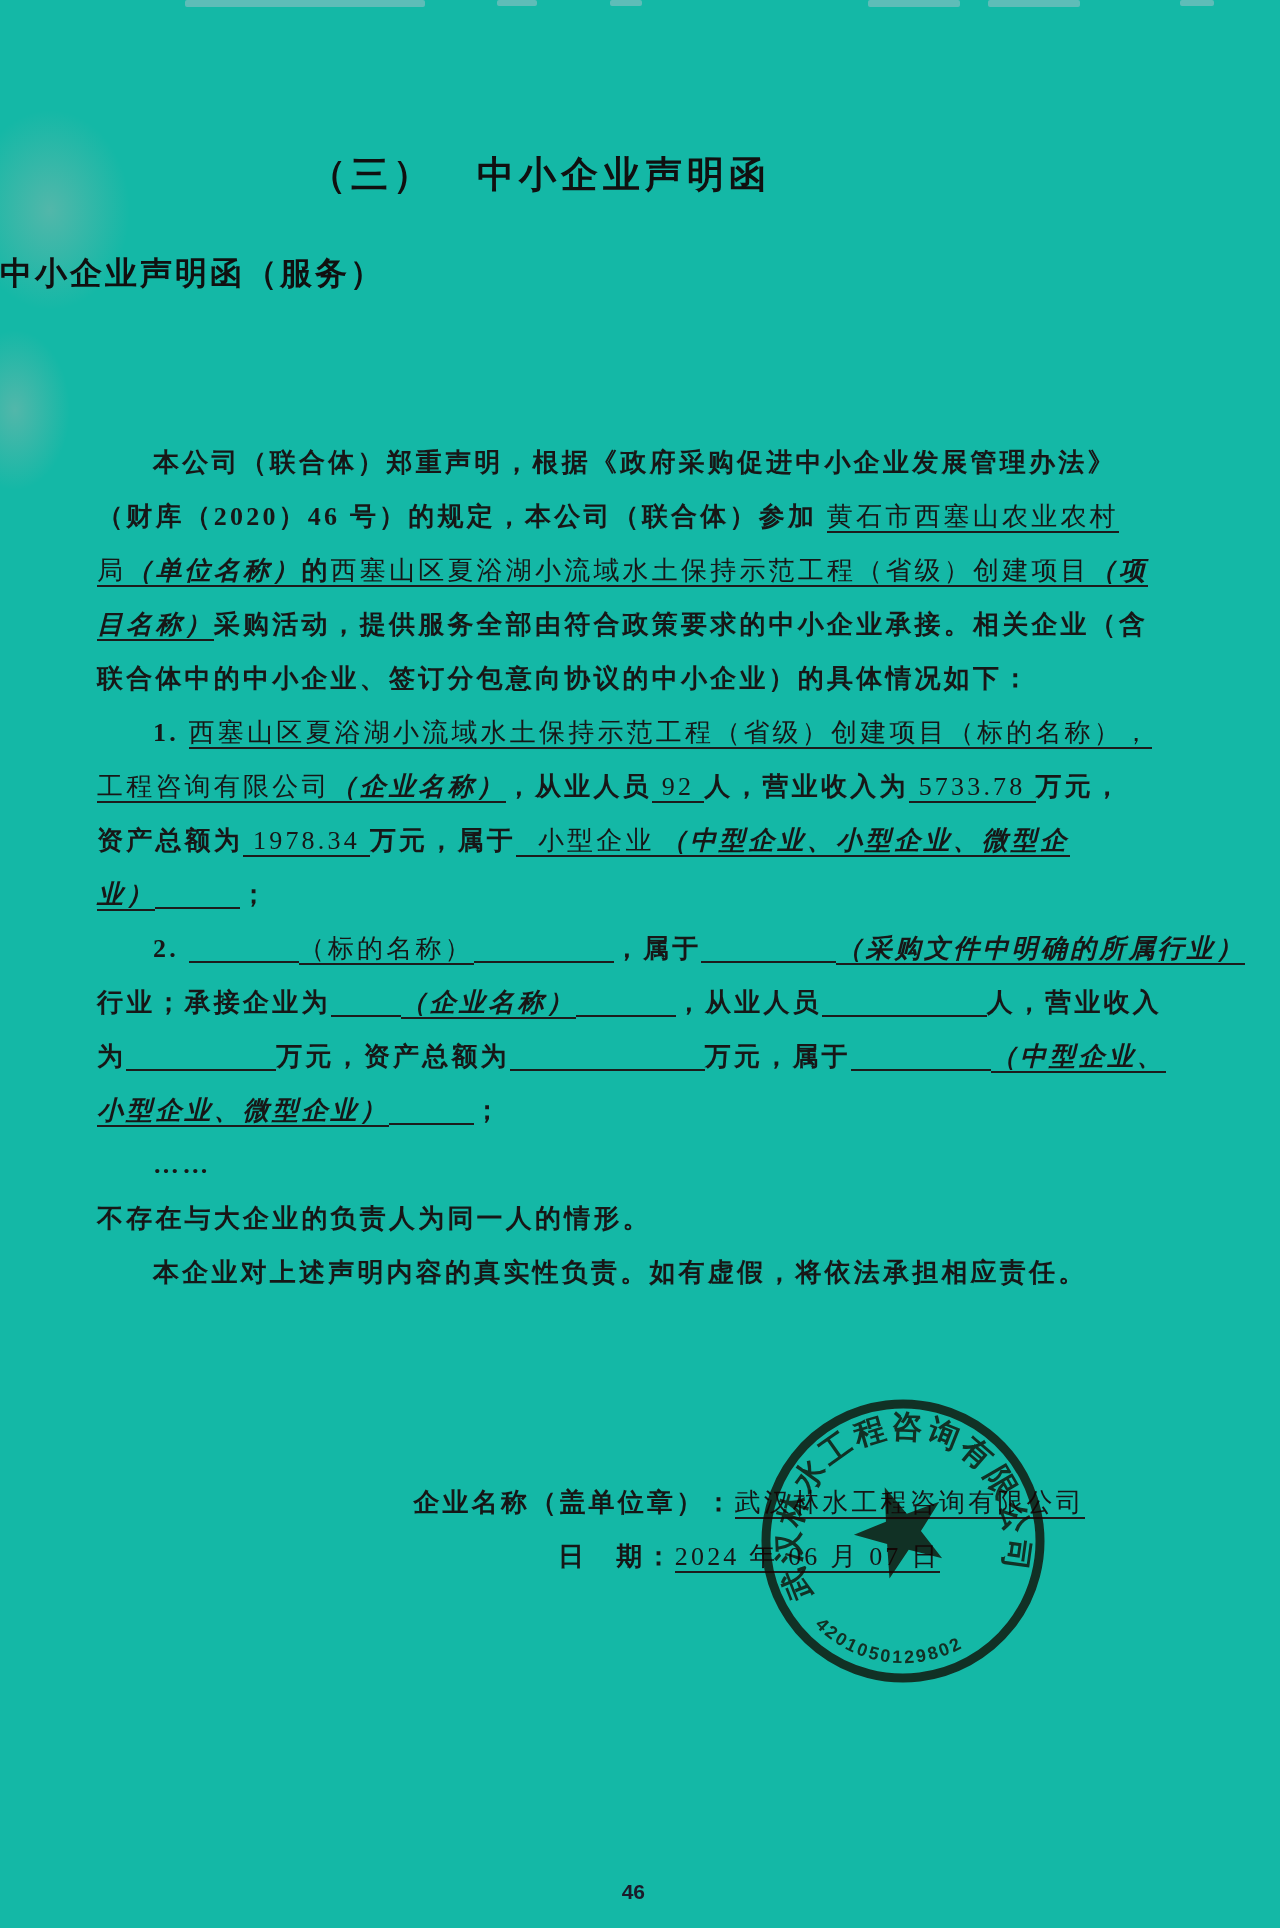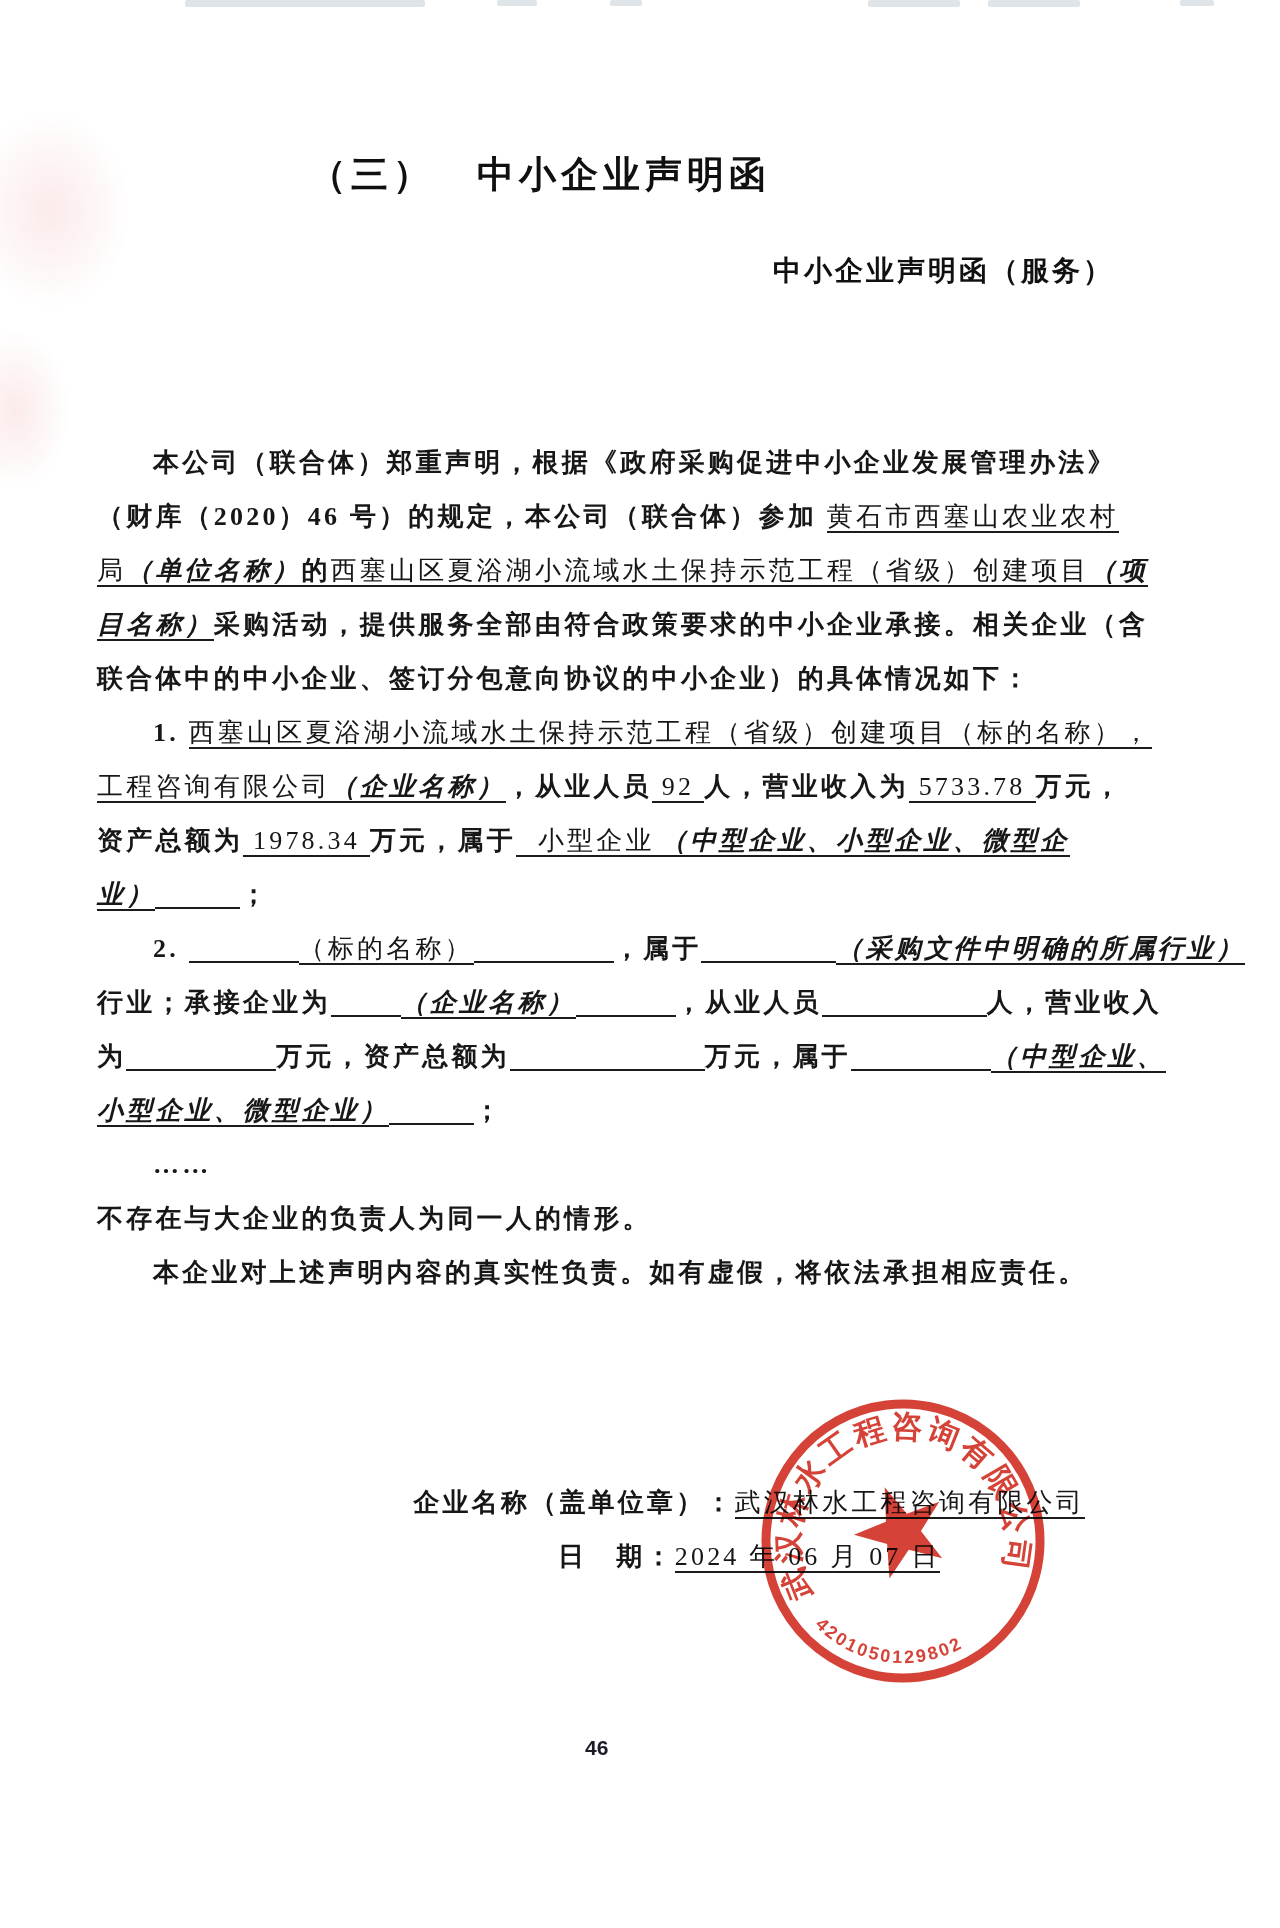--- a/index.html
+++ b/index.html
@@ -1,38 +1,37 @@
 <!DOCTYPE html>
 <html><head>
 <meta charset="utf-8">
 <style>
   html,body{margin:0;padding:0;background:#e9e9e9;}
   .page{
     position:relative;
     width:1280px;height:1928px;
     margin:0 auto;
-    background:#ffffff;
+    background:#14b8a6;
     overflow:hidden;
     font-family:"Liberation Serif","DejaVu Serif",serif;
     color:#161616;
   }
   
   .artifact{position:absolute;background:#b9c3ce;opacity:.45;border-radius:2px;}
   .smudge{position:absolute;border-radius:50%;
     background:radial-gradient(closest-side,rgba(243,180,180,.28),rgba(243,180,180,0));}
   .title-wrap{
     position:absolute;left:0;top:150px;width:1080px;
     text-align:center;font-size:37px;font-weight:700;letter-spacing:5px;
     color:#101010;
   }
   .subtitle-wrap{
     position:absolute;left:0;top:252px;width:1090px;
-    text-align:right;font-size:28px;font-weight:700;letter-spacing:3px;
+    text-align:left;font-size:32px;font-weight:700;letter-spacing:3px;
     color:#101010;
-    margin-left:24px;
   }
   .body-block{
     position:absolute;left:97px;top:436px;width:1100px;
     font-size:26px;font-weight:600;letter-spacing:3.2px;
     color:#171717;
   }
   .line{height:54px;line-height:54px;white-space:nowrap;}
   .ind{padding-left:56px;}
   .u{border-bottom:2px solid #1c1c1c;}
   .i{font-style:italic;}
@@ -45,21 +44,21 @@
     font-size:26px;font-weight:600;letter-spacing:3.2px;white-space:nowrap;
   }
   .sig-line{height:54px;line-height:54px;}
   .seal{
     position:absolute;left:753px;top:1391px;width:300px;height:300px;
     transform:rotate(-7deg);
     opacity:.88;mix-blend-mode:multiply;
     pointer-events:none;
   }
   .page-num{
-    position:absolute;left:585px;top:1736px;width:60px;text-align:left;
+    position:absolute;left:585px;top:1880px;width:60px;text-align:right;
     font-family:"Liberation Sans","DejaVu Sans",sans-serif;
     font-size:21px;font-weight:700;color:#1b1b2a;
   }
 </style>
 </head>
 <body>
 
 <div class="page">
 
   <div class="artifact" style="left:185px;top:0;width:240px;height:7px;"></div>

